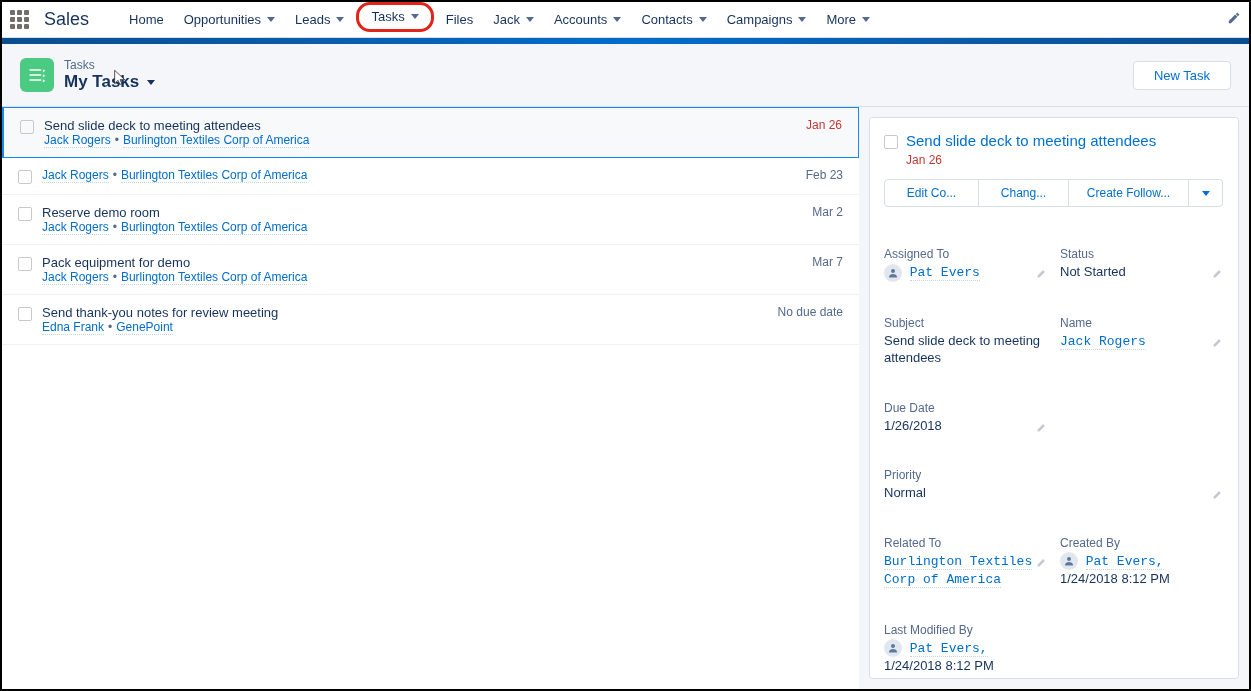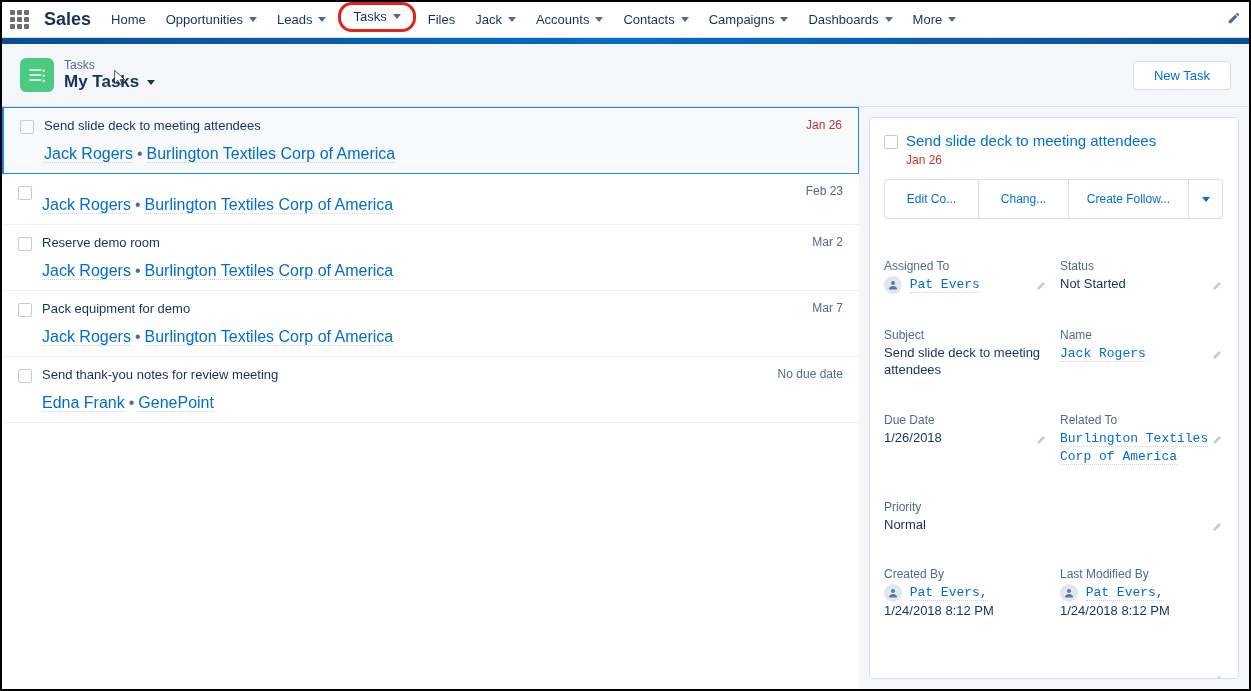--- a/index.html
+++ b/index.html
@@ -14,21 +14,21 @@
     --hover:#f3f2f2;
   }
   *{box-sizing:border-box;font-family:"Salesforce Sans",Arial,Helvetica,sans-serif;}
   html,body{margin:0;padding:0;background:#fff;}
   body{width:1251px;height:691px;overflow:hidden;border:2px solid #000;position:relative;}
 
   
   .topnav{display:flex;align-items:center;height:36px;border-bottom:1px solid var(--border);padding:0 8px;gap:2px;}
   .apps-icon{width:20px;height:20px;display:grid;grid-template-columns:repeat(3,5px);grid-template-rows:repeat(3,5px);gap:2px;margin-right:8px;}
   .apps-icon span{background:#706e6b;border-radius:1px;}
-  .appname{font-size:18px;color:#16325c;margin:0 8px 0 4px;font-weight:700;}
+  .appname{font-size:18px;color:#16325c;margin:0 28px 0 4px;font-weight:400;}
   .nav-item{display:flex;align-items:center;font-size:13px;color:#16325c;padding:0 10px;height:36px;cursor:pointer;gap:6px;white-space:nowrap;}
   .nav-item.highlighted{border:3px solid #e2231a;border-radius:14px;padding:0 12px;height:30px;margin:0 2px;}
   .chev{width:0;height:0;border-left:4px solid transparent;border-right:4px solid transparent;border-top:5px solid #54698d;}
   .pencil{margin-left:auto;color:#54698d;cursor:pointer;}
   .pencil svg{width:14px;height:14px;fill:#54698d;}
 
   
   .bluebar{height:6px;background:linear-gradient(90deg,#094e8f,#0b5cab 25%,#006dcc 50%,#0b5cab 75%,#094e8f);}
 
   
@@ -45,33 +45,33 @@
   .main{display:flex;height:calc(691px - 36px - 6px - 63px - 4px);}
   .list-pane{flex:1;display:flex;flex-direction:column;border-right:0;}
   .detail-pane{width:390px;padding:10px;background:var(--bg);}
 
   
   .task-row{padding:10px 16px;border-bottom:1px solid #eef1f6;display:flex;gap:10px;cursor:pointer;}
   .task-row.selected{background:#f7f9fb;border:1px solid #1589ee;border-left:2px solid #1589ee;}
   .chk{width:14px;height:14px;border:1px solid #c9c9c9;border-radius:2px;flex-shrink:0;margin-top:2px;cursor:pointer;}
   .task-body{flex:1;}
   .task-subject{font-size:13px;color:#16325c;}
-  .task-meta{font-size:16px;margin-top:12px;}
+  .task-meta{font-size:12px;margin-top:0;}
   .task-meta a{color:var(--link);text-decoration:none;border-bottom:1px dotted #c5d5e6;}
   .task-meta .dot{color:#54698d;margin:0 4px;}
   .task-date{font-size:12px;color:#54698d;white-space:nowrap;}
   .task-date.overdue{color:var(--red);}
 
   
   .detail-card{background:#fff;border:1px solid var(--border);border-radius:4px;padding:14px 14px 18px;height:100%;overflow:auto;}
   .detail-title-row{display:flex;align-items:center;gap:8px;margin-bottom:4px;}
   .detail-title{color:var(--blue);font-size:15px;font-weight:400;}
   .detail-date{color:var(--red);font-size:12px;margin-left:22px;margin-bottom:12px;}
   .btn-row{display:flex;gap:0;margin-bottom:16px;}
-  .btn-row button{background:#fff;border:1px solid var(--border);padding:12px 10px;font-size:12px;color:var(--blue);cursor:pointer;white-space:nowrap;overflow:hidden;text-overflow:ellipsis;}
+  .btn-row button{background:#fff;border:1px solid var(--border);padding:6px 10px;font-size:12px;color:var(--blue);cursor:pointer;white-space:nowrap;overflow:hidden;text-overflow:ellipsis;}
   .btn-row button:first-child{border-radius:4px 0 0 4px;width:95px;}
   .btn-row button:nth-child(2){border-left:0;width:90px;}
   .btn-row button:nth-child(3){border-left:0;width:120px;}
   .btn-row .more{border-left:0;border-radius:0 4px 4px 0;width:34px;display:flex;align-items:center;justify-content:center;}
   .btn-row .more .chev{border-top-color:var(--blue);}
 
   .fields{display:grid;grid-template-columns:1fr 1fr;gap:6px 12px;}
   .field{position:relative;padding-bottom:4px;margin-top:24px;}
   .field.full{grid-column:1 / -1;}
   .field-label{font-size:12px;color:var(--muted);margin-bottom:2px;}
@@ -130,24 +130,20 @@
       </div>
       <div class="nav-item">
         <span>Contacts</span>
         <span class="chev"></span>
       </div>
       <div class="nav-item">
         <span>Campaigns</span>
         <span class="chev"></span>
       </div>
       <div class="nav-item">
-        <span>Dashboards</span>
-        <span class="chev"></span>
-      </div>
-      <div class="nav-item">
         <span>More</span>
         <span class="chev"></span>
       </div>
     </div>
   <div class="pencil">
     <svg viewBox="0 0 24 24">
         <path d="M3 17.25V21h3.75L17.81 9.94l-3.75-3.75L3 17.25zM20.71 7.04a1 1 0 0 0 0-1.41l-2.34-2.34a1 1 0 0 0-1.41 0l-1.83 1.83 3.75 3.75 1.83-1.83z"></path>
       </svg>
   </div>
 </div>
@@ -265,31 +261,31 @@
               </svg></span>
         </div>
 
         <div class="field">
           <div class="field-label">Due Date</div>
           <div class="field-value">1/26/2018</div>
           <span class="edit-pencil"><svg viewBox="0 0 24 24">
                 <path d="M3 17.25V21h3.75L17.81 9.94l-3.75-3.75L3 17.25z"></path>
               </svg></span>
         </div>
-        <div class="field">
-          <div class="field-label">Related To</div>
-          <div class="field-value"><a>Burlington Textiles Corp of America</a></div>
-          <span class="edit-pencil"><svg viewBox="0 0 24 24">
-                <path d="M3 17.25V21h3.75L17.81 9.94l-3.75-3.75L3 17.25z"></path>
-              </svg></span>
-        </div>
-
         <div class="field full">
           <div class="field-label">Priority</div>
           <div class="field-value">Normal</div>
+          <span class="edit-pencil"><svg viewBox="0 0 24 24">
+                <path d="M3 17.25V21h3.75L17.81 9.94l-3.75-3.75L3 17.25z"></path>
+              </svg></span>
+        </div>
+
+        <div class="field">
+          <div class="field-label">Related To</div>
+          <div class="field-value"><a>Burlington Textiles Corp of America</a></div>
           <span class="edit-pencil"><svg viewBox="0 0 24 24">
                 <path d="M3 17.25V21h3.75L17.81 9.94l-3.75-3.75L3 17.25z"></path>
               </svg></span>
         </div>
 
         <div class="field">
           <div class="field-label">Created By</div>
           <div class="field-value">
             <span class="avatar">
                 <svg viewBox="0 0 24 24">

